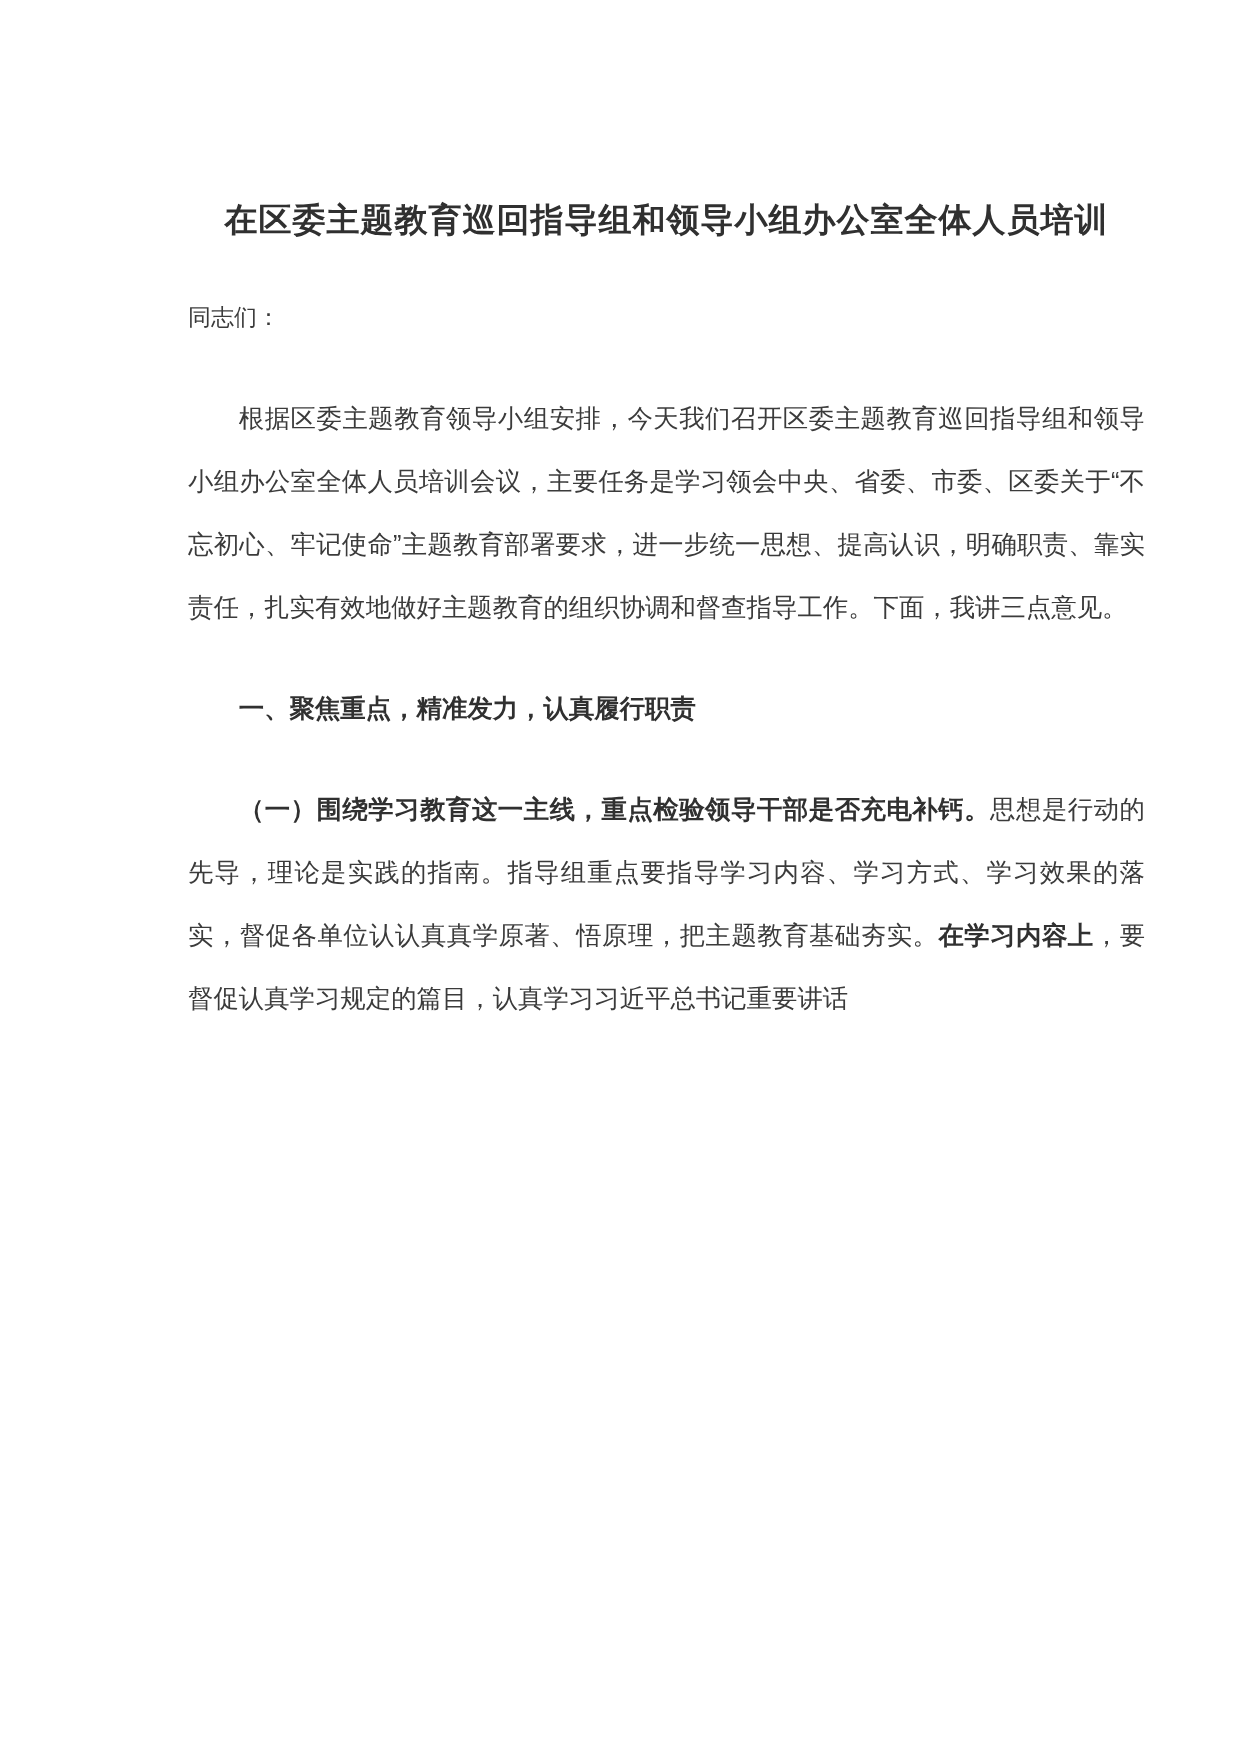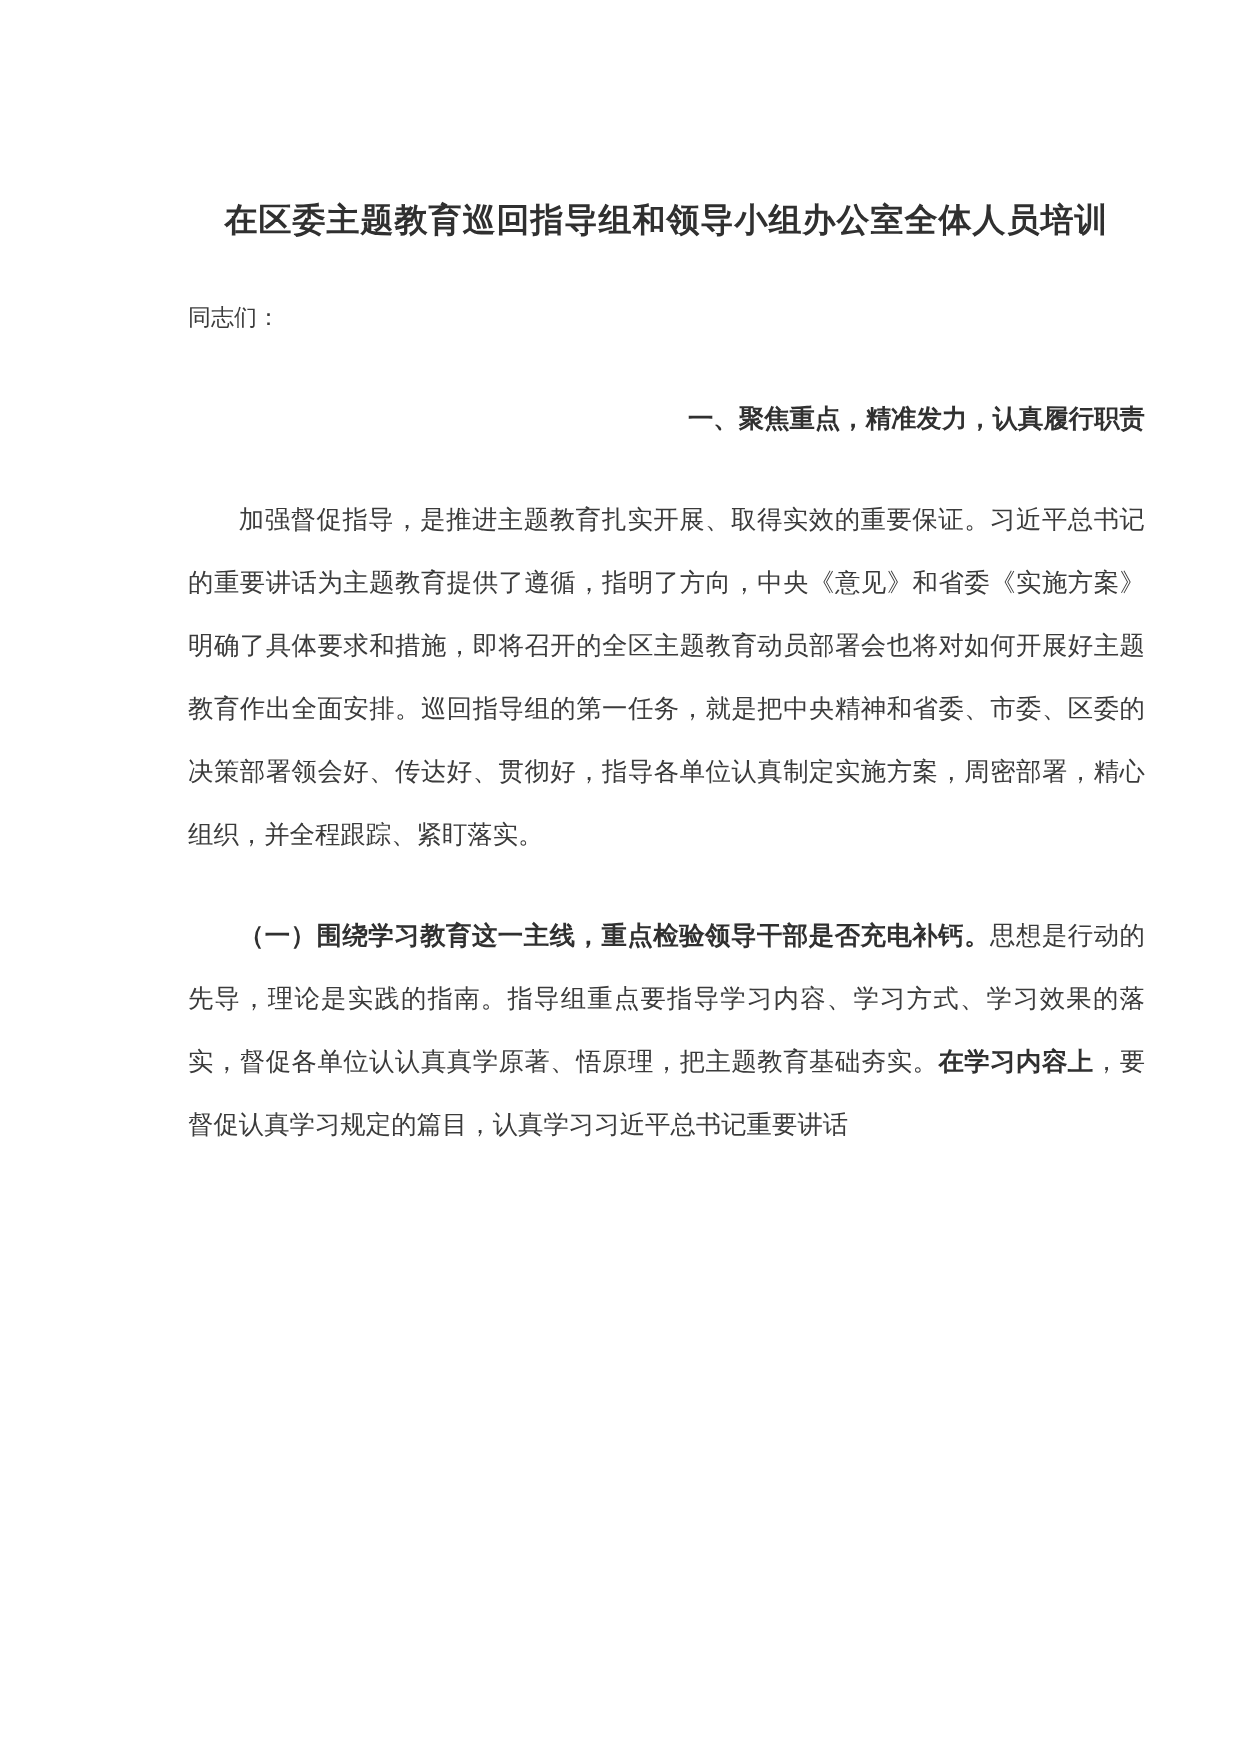--- a/index.html
+++ b/index.html
@@ -39,35 +39,35 @@
   .para {
     margin: 38px 0 0 0;
     font-size: 25.4px;
     line-height: 63px;
     text-align: justify;
     text-indent: 2em;
   }
   .para.heading {
     font-weight: bold;
     color: #303030;
-    text-align: right;
+    text-align: left;
   }
   .run-bold {
     font-weight: bold;
     color: #303030;
   }
 </style>
 </head>
 <body>
 
 <div class="page">
   <h1 class="title">
     <span class="title-line">在区委主题教育巡回指导组和领导小组办公室全体人员培训</span>
   </h1>
 
   <p class="salutation">同志们：</p>
 
   <div id="paragraphs">
+      <p class="para"><span class="run">根据区委主题教育领导小组安排，今天我们召开区委主题教育巡回指导组和领导小组办公室全体人员培训会议，主要任务是学习领会中央、省委、市委、区委关于“不忘初心、牢记使命”主题教育部署要求，进一步统一思想、提高认识，明确职责、靠实责任，扎实有效地做好主题教育的组织协调和督查指导工作。下面，我讲三点意见。</span></p>
       <p class="para heading"><span class="run-bold">一、聚焦重点，精准发力，认真履行职责</span></p>
-      <p class="para"><span class="run">加强督促指导，是推进主题教育扎实开展、取得实效的重要保证。习近平总书记的重要讲话为主题教育提供了遵循，指明了方向，中央《意见》和省委《实施方案》明确了具体要求和措施，即将召开的全区主题教育动员部署会也将对如何开展好主题教育作出全面安排。巡回指导组的第一任务，就是把中央精神和省委、市委、区委的决策部署领会好、传达好、贯彻好，指导各单位认真制定实施方案，周密部署，精心组织，并全程跟踪、紧盯落实。</span></p>
       <p class="para"><span class="run-bold">（一）围绕学习教育这一主线，重点检验领导干部是否充电补钙。</span><span class="run">思想是行动的先导，理论是实践的指南。指导组重点要指导学习内容、学习方式、学习效果的落实，督促各单位认认真真学原著、悟原理，把主题教育基础夯实。</span><span class="run-bold">在学习内容上</span><span class="run">，要督促认真学习规定的篇目，认真学习习近平总书记重要讲话</span></p>
     </div>
 </div>
 
 </body></html>

